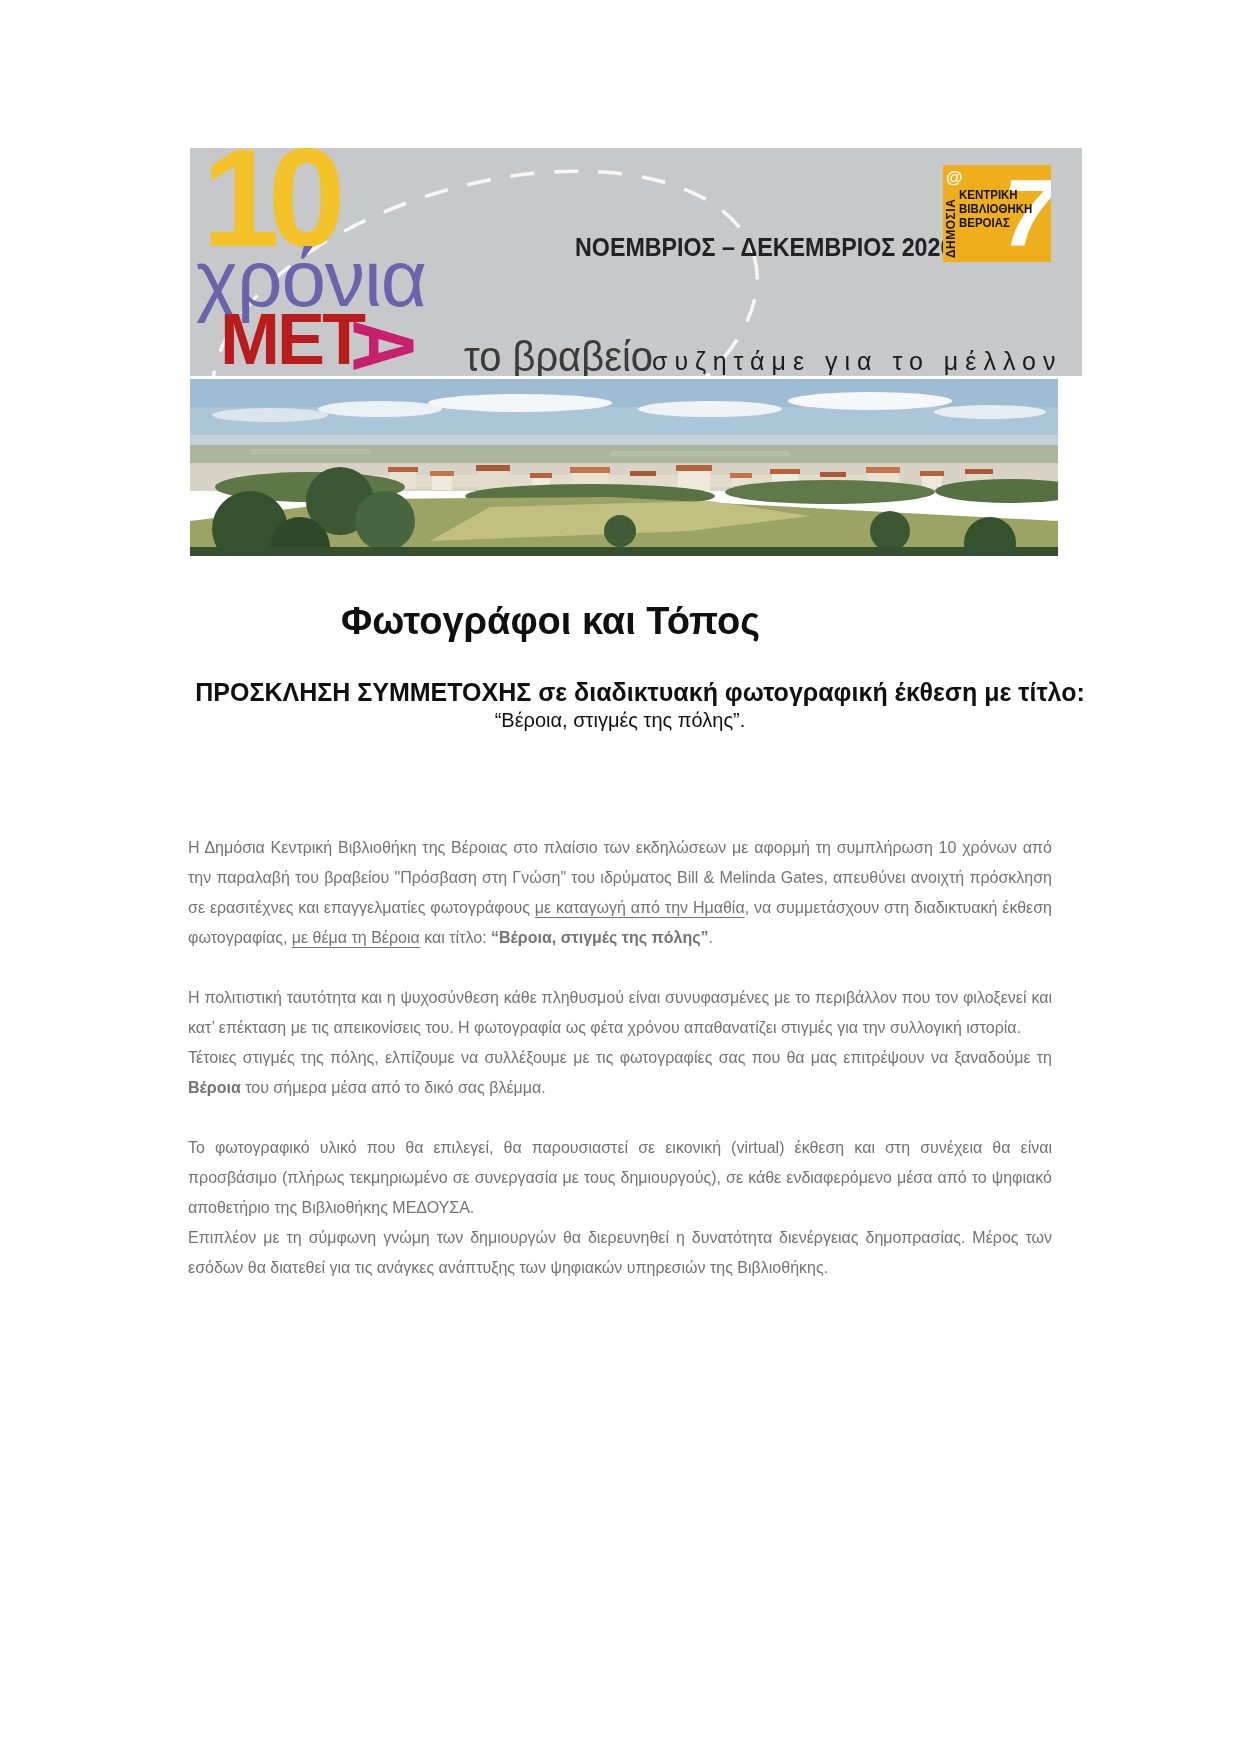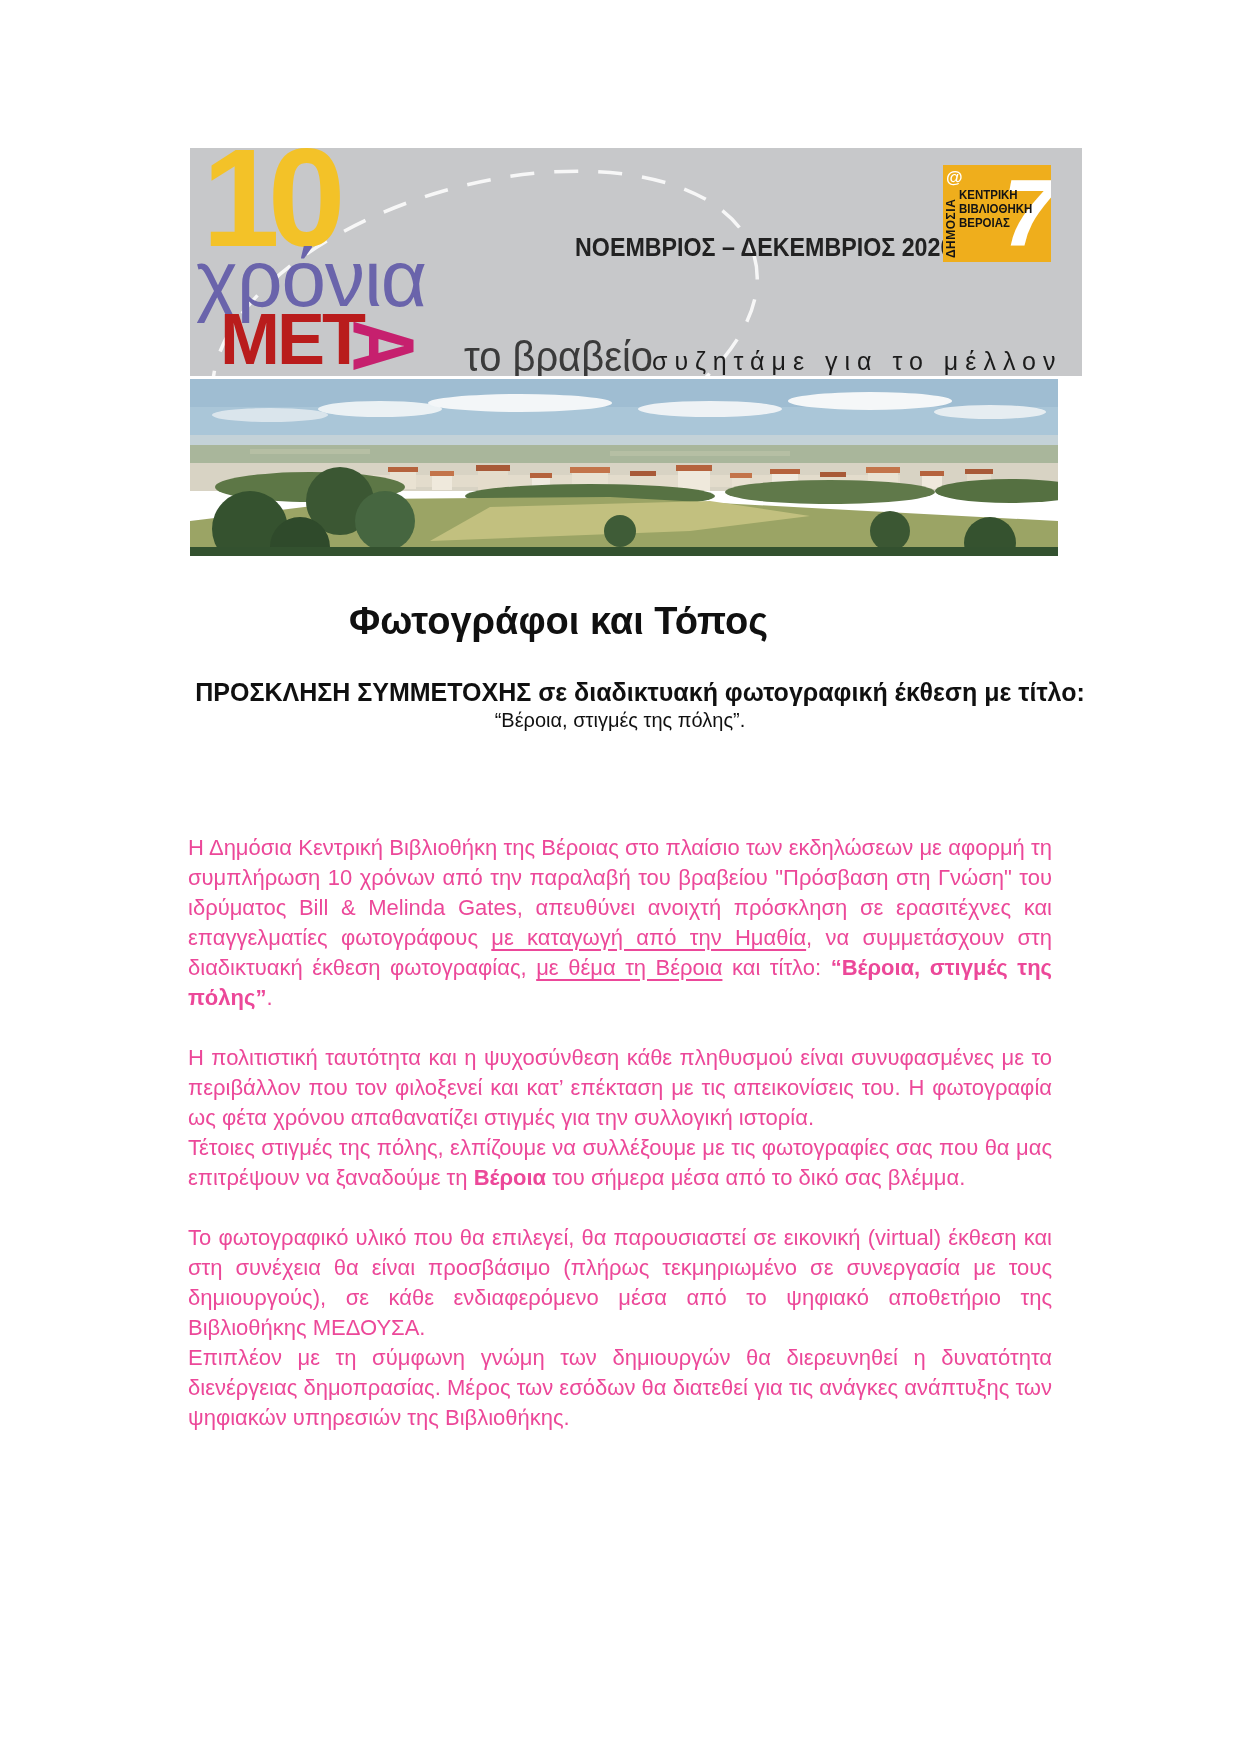--- a/index.html
+++ b/index.html
@@ -31,27 +31,27 @@
   .lib-at{position:absolute;left:3px;top:3px;z-index:2;font-size:17px;font-weight:700;color:#fff;}
   .lib-vert{position:absolute;left:1px;top:21px;z-index:2;writing-mode:vertical-rl;transform:rotate(180deg);
             font-size:12px;font-weight:700;color:#141414;letter-spacing:.5px;height:72px;}
   .lib-lines{position:absolute;left:16px;top:23px;z-index:2;font-size:13.5px;font-weight:700;color:#141414;
              line-height:1.05;transform:scaleX(.85);transform-origin:left;white-space:nowrap;}
 
   
   .photo{position:absolute;left:190px;top:379px;width:868px;height:177px;overflow:hidden;}
 
   
-  .doc-title{position:absolute;left:8px;top:600px;width:1101px;margin:0;text-align:center;
+  .doc-title{position:absolute;left:0;top:600px;width:1101px;margin:0;text-align:center;
              font-size:38px;font-weight:700;color:#101010;}
   .invite1{position:absolute;left:0;top:678px;width:1240px;text-align:center;font-size:25px;font-weight:700;color:#101010;padding-left:20px;}
   .invite2{position:absolute;left:0;top:709px;width:1240px;text-align:center;font-size:20px;font-weight:400;color:#101010;}
   .duration{position:absolute;left:0;top:769px;width:1240px;text-align:center;font-size:25px;font-weight:700;color:#101010;}
 
-  .body-text{position:absolute;left:188px;top:833px;width:864px;font-size:22px;line-height:30px;color:#ec4899;}
+  .body-text{position:absolute;left:188px;top:833px;width:864px;font-size:16px;line-height:30px;color:#737373;}
   .body-text p{margin:0;text-align:justify;}
   .body-text p.gap{margin-top:30px;}
   .body-text span.u{text-decoration:underline;text-underline-offset:4px;}
   .body-text span.b{font-weight:700;}
 </style>
 </head>
 <body>
 
 <div class="page">
 

